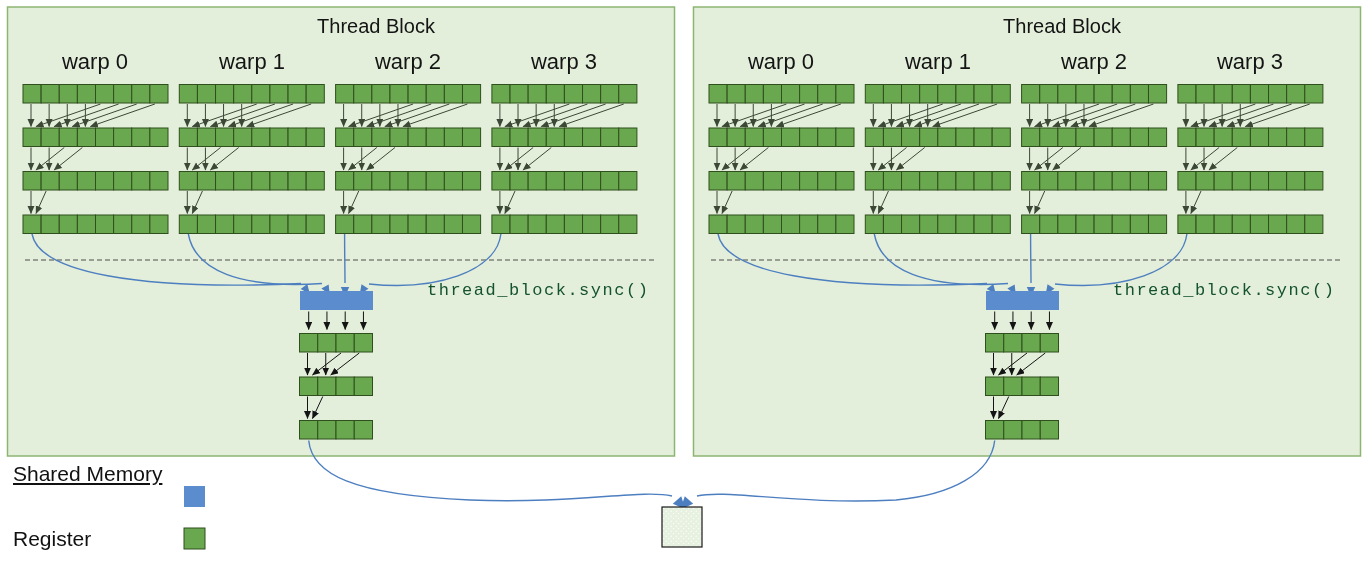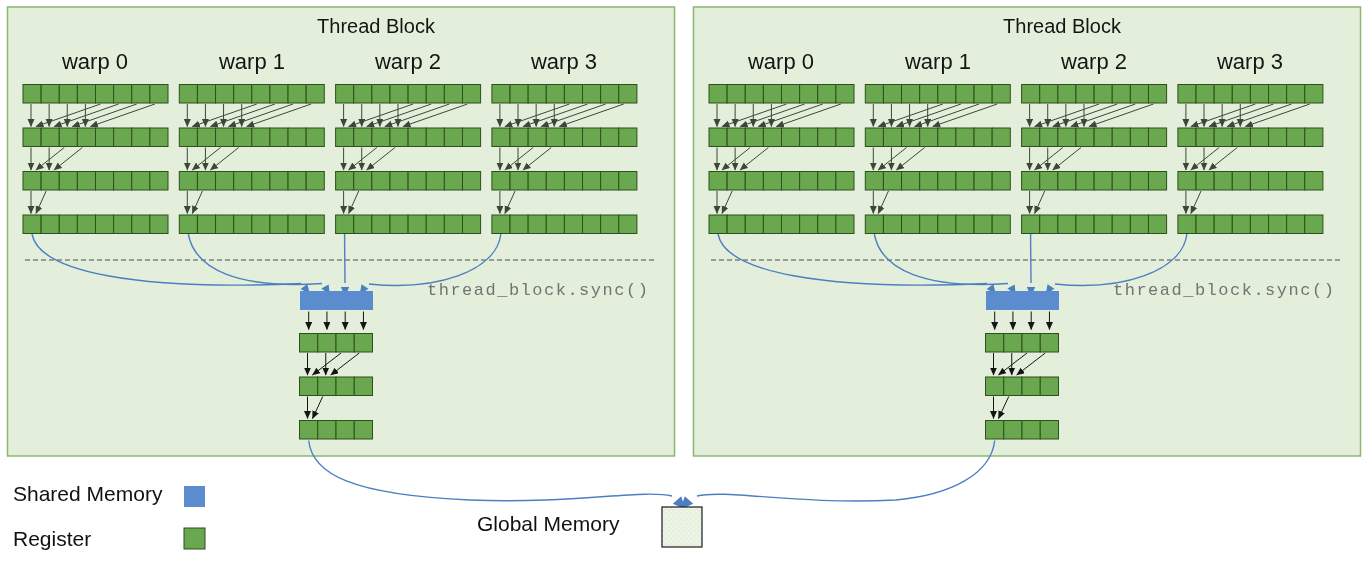--- a/index.html
+++ b/index.html
@@ -2,21 +2,21 @@
 <html><head>
 <meta charset="utf-8">
 <style>
   html,body{margin:0;padding:0;background:#ffffff;}
   #stage{position:relative;width:1368px;height:569px;background:#ffffff;overflow:hidden;
          font-family:"Liberation Sans",sans-serif;color:#111;}
   #gfx{position:absolute;left:0;top:0;}
   .txt{position:absolute;white-space:nowrap;}
   .panel-title{width:738px;text-align:center;font-size:20px;color:#141414;}
   .warp-label{width:140px;text-align:center;font-size:22px;color:#141414;transform:translateX(-70px);}
-  .mono{font-family:"Liberation Mono","DejaVu Sans Mono",monospace;color:#737373;}
+  .mono{font-family:"Liberation Mono","DejaVu Sans Mono",monospace;color:#14532d;}
   .sync-label{font-size:17px;letter-spacing:1.5px;}
   .legend-label{font-size:21px;}
   .global-label{font-size:21px;}
   .code-block{font-size:20px;letter-spacing:2px;line-height:30px;white-space:pre;}
   .watermark{font-size:17px;color:#c9c9c9;}
 </style>
 </head>
 <body>
 
 <div id="stage">
@@ -495,23 +495,22 @@
   <div class="txt warp-label" style="left:564px;top:49px;">warp 3</div>
 
   <div class="txt warp-label" style="left:781px;top:49px;">warp 0</div>
   <div class="txt warp-label" style="left:938px;top:49px;">warp 1</div>
   <div class="txt warp-label" style="left:1094px;top:49px;">warp 2</div>
   <div class="txt warp-label" style="left:1250px;top:49px;">warp 3</div>
 
   <div class="txt mono sync-label" style="left:427px;top:281px;">thread_block.sync()</div>
   <div class="txt mono sync-label" style="left:1113px;top:281px;">thread_block.sync()</div>
 
-  <div class="txt legend-label" style="left:13px;top:482px;">Shared Memory</div>
+  <div class="txt legend-label" style="left:13px;top:462px;text-decoration:underline;">Shared Memory</div>
   <div class="txt legend-label" style="left:13px;top:527px;">Register</div>
 
-  <div class="txt global-label" style="left:477px;top:512px;">Global Memory</div>
 
   <div class="txt mono code-block" style="left:765px;top:505px;">
     <div>if (block.thread_rank())</div>
     
   </div>
 
 </div>
 
 </body></html>

